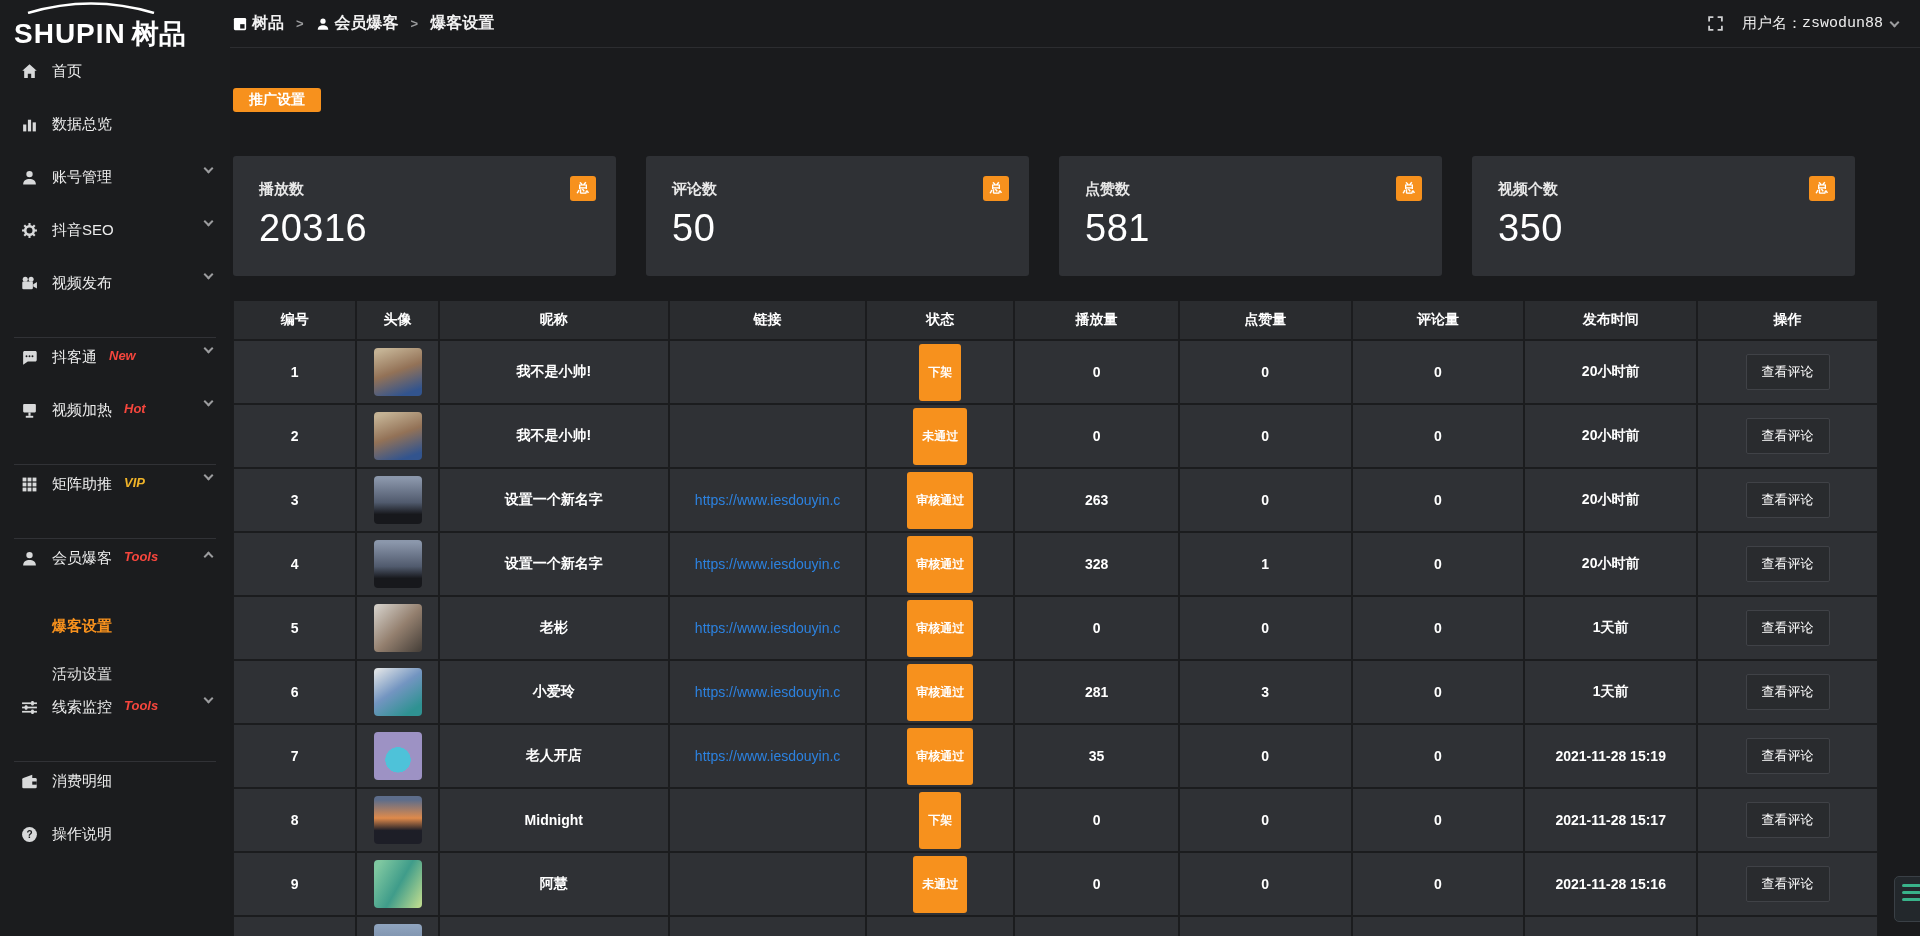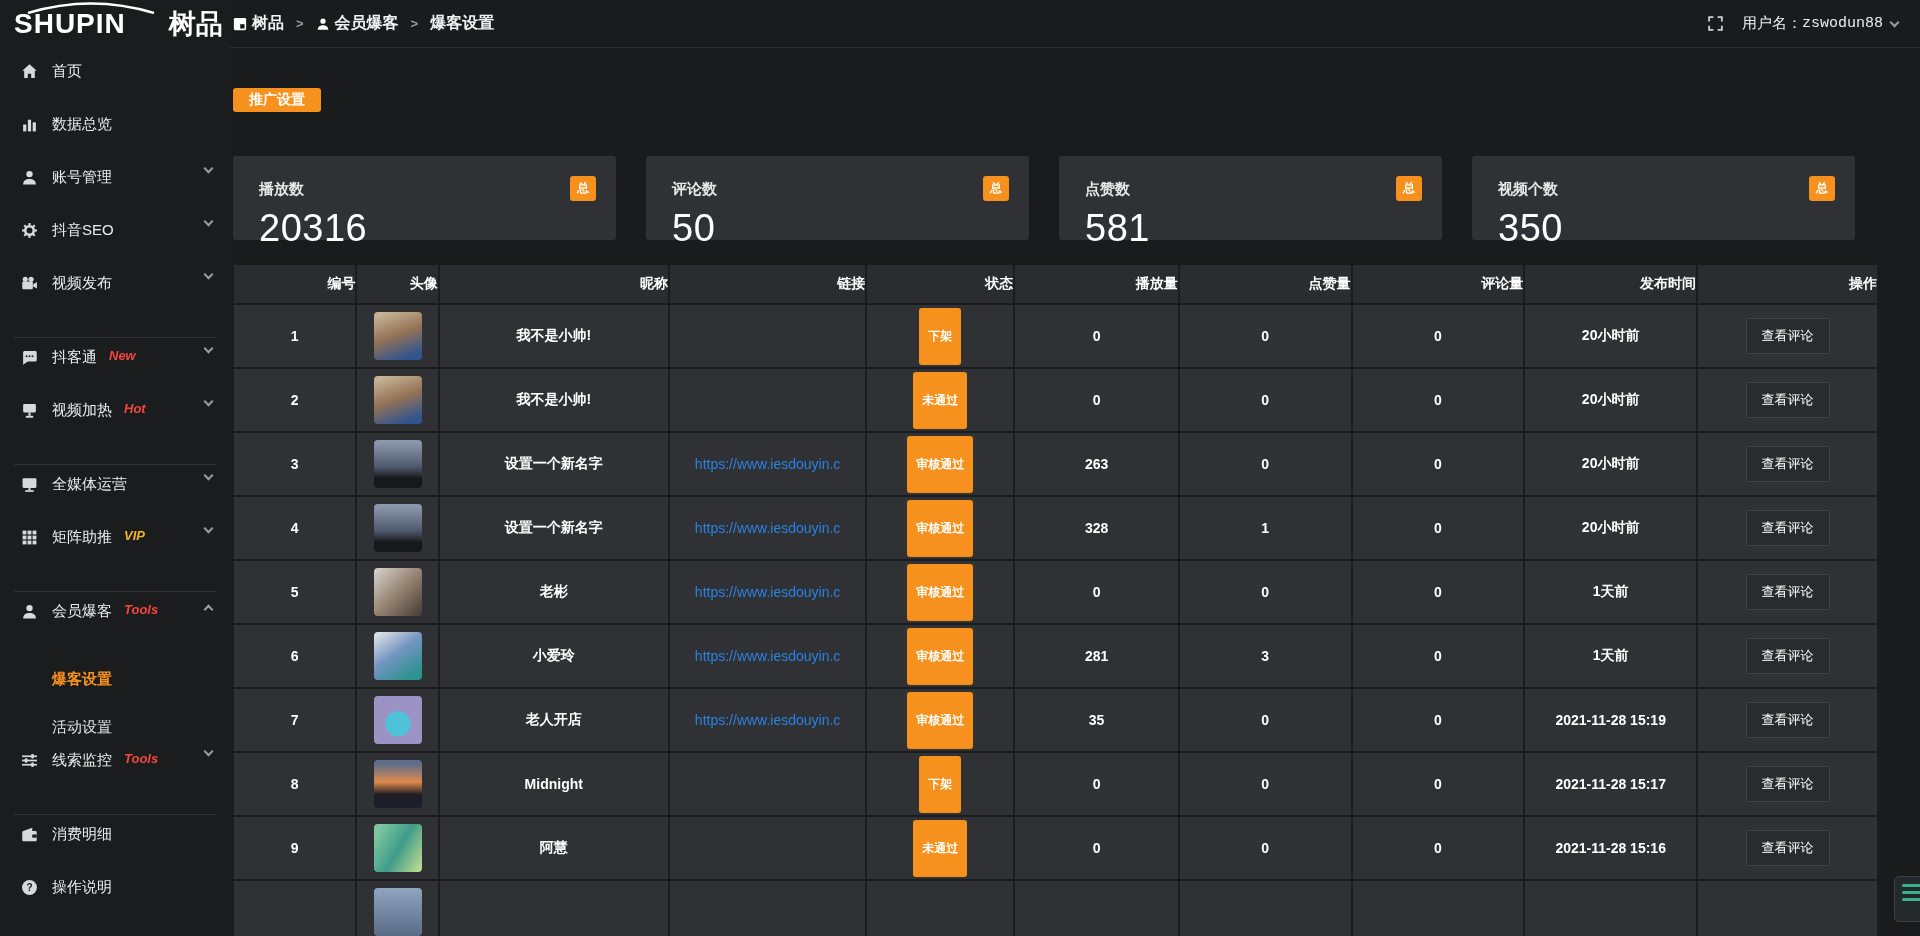--- a/index.html
+++ b/index.html
@@ -1,21 +1,21 @@
 <!DOCTYPE html>
 <html><head>
 <meta charset="utf-8">
 <style>
   * { margin:0; padding:0; box-sizing:border-box; }
   html,body { width:1920px; height:936px; overflow:hidden; background:#1a1b1d;
     font-family:"Liberation Sans","DejaVu Sans",sans-serif; color:#e9eaeb; }
 
   
   .sidebar { position:fixed; left:0; top:0; width:230px; height:936px; background:#1b1c1e; z-index:5; }
-  .logo { height:48px; display:flex; align-items:center; padding-left:14px; position:relative;gap:37px; }
+  .logo { height:48px; display:flex; align-items:flex-end; padding-left:14px; position:relative; }
   .logo-arc { position:absolute; left:16px; top:2px; }
   .logo-en { font-size:28px; font-weight:900; letter-spacing:1px; color:#fff; line-height:1; }
   .logo-cn { font-size:27px; font-weight:900; color:#fff; margin-left:6px; line-height:1; }
   .side-item { height:53px; display:flex; align-items:flex-start; padding:0 18px 0 20px; cursor:pointer; }
   .side-item .ico { width:18px; height:18px; margin-right:14px; flex:0 0 18px; display:flex; align-items:center; justify-content:center; }
   .side-item .lbl { font-size:15px; color:#ececec; }
   .side-sub { height:48px; display:flex; align-items:center; padding-left:52px; cursor:pointer; }
   .side-sub .lbl { font-size:15px; color:#e2e2e2; }
   .side-sub.active .lbl { color:#f7911d; font-weight:bold; }
   .tag { font-style:italic; font-weight:bold; font-size:13px; margin-left:12px; }
@@ -37,30 +37,30 @@
   .top-right { margin-left:auto; display:flex; align-items:center; gap:18px;font-family:Liberation Mono, monospace; }
   .fs-btn { display:flex; align-items:center; cursor:pointer; }
   .user-box { display:flex; align-items:center; font-size:15px; color:#ededed; cursor:pointer; }
   .user-box .chev { margin-left:8px; }
 
   
   .content { padding:40px 42px 0 3px; }
   .btn-promo { background:#f7911d; color:#fff; border:none; border-radius:3px; font-size:14px;
     font-weight:bold; padding:3px 16px; cursor:pointer; font-family:inherit; }
   .cards { display:flex; gap:30px; margin-top:44px; margin-right:23px; }
-  .card { flex:1; background:#2f3135; border-radius:3px; height:84px; position:relative; padding:24px 24px 0 26px; }
+  .card { flex:1; background:#2f3135; border-radius:3px; height:120px; position:relative; padding:24px 24px 0 26px; }
   .card .c-label { font-size:15px; color:#e8e8e8; font-weight:600; }
   .card .c-value { font-size:38px; color:#fff; font-weight:500; margin-top:8px; letter-spacing:.5px; }
   .badge-total { position:absolute; top:20px; right:20px; background:#f7911d; color:#fff;
     font-size:12px; font-weight:bold; padding:4px 7px; border-radius:3px; }
 
   
   table { width:100%; margin-top:25px; border-collapse:separate; border-spacing:0; table-layout:fixed; }
   th { background:#2a2c2f; height:40px; font-size:14px; font-weight:bold; color:#fff;
-    border:1px solid #1b1c1e; border-width:0 1px 2px 1px;text-align:right; }
+    border:1px solid #1b1c1e; border-width:0 1px 2px 1px; }
   td { background:#2f3135; height:64px; text-align:center; font-size:14px; font-weight:600; color:#fff;
     border:1px solid #1b1c1e; border-width:0 1px 2px 1px; overflow:hidden; white-space:nowrap; }
   .avatar { width:48px; height:48px; border-radius:4px; display:inline-block; vertical-align:middle; }
   .av1,.av2 { background:linear-gradient(160deg,#c4b294 8%,#937257 48%,#32548e 88%); }
   .av3,.av4 { background:linear-gradient(180deg,#8b97ab 5%,#515b6e 55%,#17181c 80%); }
   .av5 { background:linear-gradient(135deg,#d2cdc6 5%,#94806f 52%,#4c443d 95%); }
   .av6 { background:linear-gradient(145deg,#dde1e5 5%,#7395c1 45%,#2f9292 85%); }
   .av7 { background:radial-gradient(circle at 50% 58%,#4ec2d9 0 34%,#9d92c4 35%); }
   .av8 { background:linear-gradient(180deg,#5d6d8b 8%,#df8a4b 46%,#1d1e27 72%); }
   .av9 { background:linear-gradient(120deg,#7ec7a0 10%,#3f9c8a 52%,#b9d98f 95%); }
@@ -182,31 +182,20 @@
           <rect class="ik" x="4.5" y="13" width="7" height="1.8"></rect>
         </svg>
       </span>
     <span class="lbl">视频加热</span>
     <span class="tag red">Hot</span>
     <span class="chev"></span>
   </div>
 
   <div class="divider"></div>
 
-  <div class="side-item">
-    <span class="ico">
-        <svg width="17" height="17" viewBox="0 0 16 16">
-          <rect class="ik" x="1.5" y="2.2" width="13" height="9" rx="1"></rect>
-          <rect class="ik" x="6.8" y="11.6" width="2.4" height="1.8"></rect>
-          <rect class="ik" x="4" y="13.4" width="8" height="1.6"></rect>
-        </svg>
-      </span>
-    <span class="lbl">全媒体运营</span>
-    <span class="chev"></span>
-  </div>
 
   <div class="side-item">
     <span class="ico">
         <svg width="17" height="17" viewBox="0 0 16 16">
           <g class="ik">
             <rect x="1.5" y="1.5" width="3.6" height="3.6"></rect>
             <rect x="6.2" y="1.5" width="3.6" height="3.6"></rect>
             <rect x="10.9" y="1.5" width="3.6" height="3.6"></rect>
             <rect x="1.5" y="6.2" width="3.6" height="3.6"></rect>
             <rect x="6.2" y="6.2" width="3.6" height="3.6"></rect>

